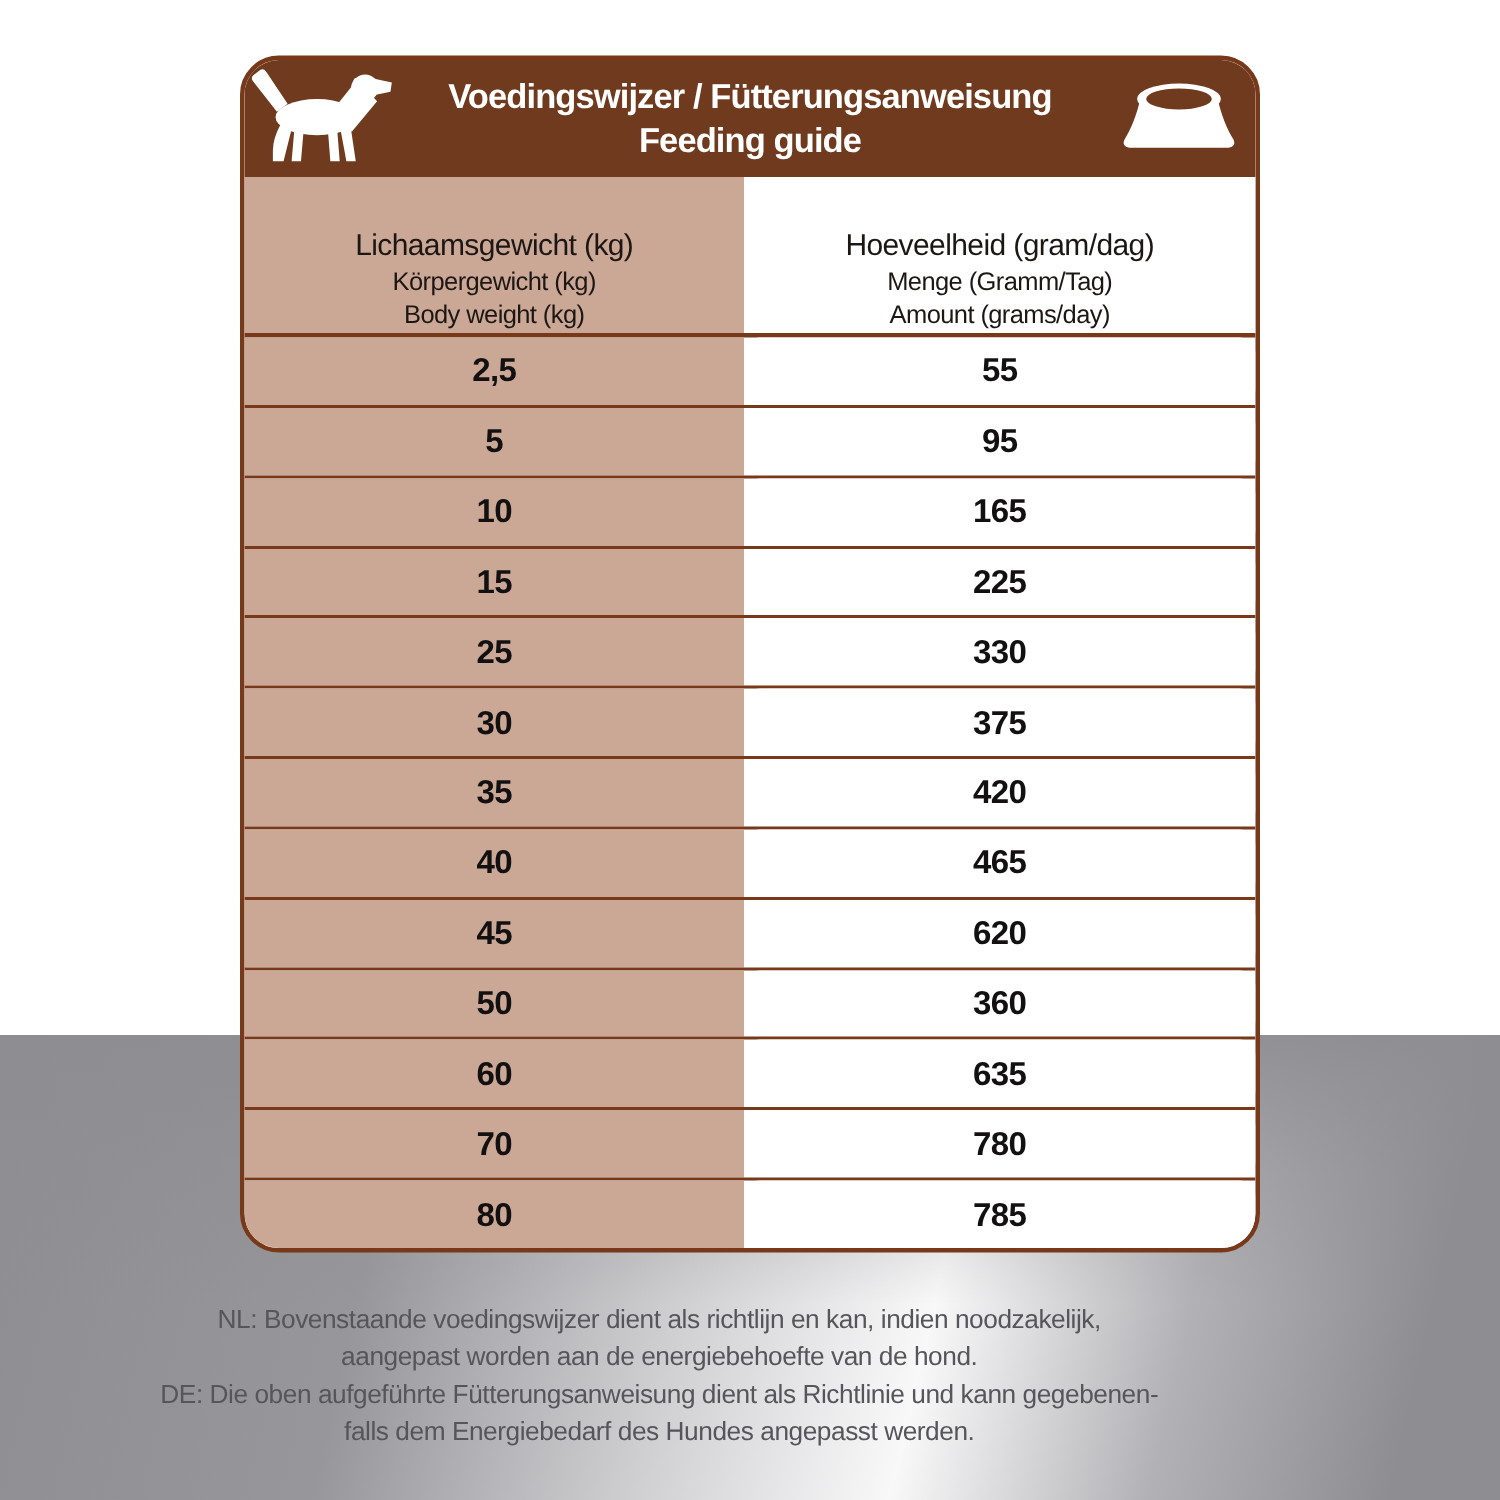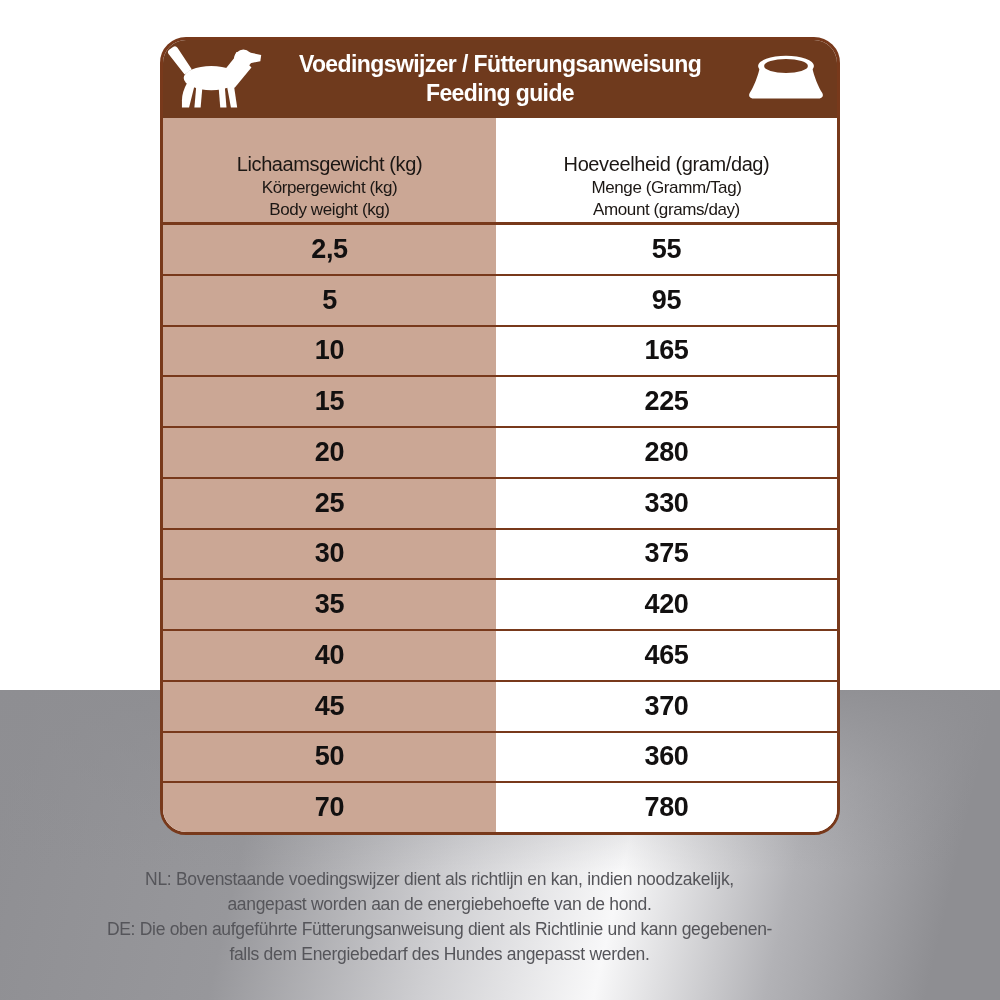--- a/index.html
+++ b/index.html
@@ -59,21 +59,21 @@
   }
   .colh.left  { width: 49.4%; background: #cba795; }
   .colh.right { flex: 1; background: #ffffff; }
   .colh .l1 { font-size: 20px; line-height: 26px; margin-top: 32px; }
   .colh .l2 { font-size: 17px; line-height: 22px; }
   .rows { flex: 1; display: flex; flex-direction: column; }
   .trow { flex: 1; display: flex; }
   .trow + .trow { border-top: 2px solid #78391b; }
   .cell {
     display: flex; align-items: center; justify-content: center;
-    font-weight: bold; font-size: 27px;
+    font-weight: bold; font-size: 22px;
     color: #121010; letter-spacing: -0.4px;
   }
   .cell.left  { width: 49.4%; background: #cba795; }
   .cell.right { flex: 1; background: #ffffff; border-radius: 11px; }
   .footnote {
     position: absolute;
     left: 0; top: 867px;
     width: 879px;
     text-align: center;
     font-size: 17.5px;
@@ -144,50 +144,54 @@
       </div>
       <div class="trow">
         <div class="cell left">10</div>
         <div class="cell right">165</div>
       </div>
       <div class="trow">
         <div class="cell left">15</div>
         <div class="cell right">225</div>
       </div>
       <div class="trow">
-        <div class="cell left">20</div>
-        <div class="cell right">280</div>
-      </div>
-      <div class="trow">
         <div class="cell left">25</div>
         <div class="cell right">330</div>
       </div>
       <div class="trow">
         <div class="cell left">30</div>
         <div class="cell right">375</div>
       </div>
       <div class="trow">
         <div class="cell left">35</div>
         <div class="cell right">420</div>
       </div>
       <div class="trow">
         <div class="cell left">40</div>
         <div class="cell right">465</div>
       </div>
       <div class="trow">
         <div class="cell left">45</div>
-        <div class="cell right">370</div>
+        <div class="cell right">620</div>
       </div>
       <div class="trow">
         <div class="cell left">50</div>
         <div class="cell right">360</div>
       </div>
       <div class="trow">
+        <div class="cell left">60</div>
+        <div class="cell right">635</div>
+      </div>
+      <div class="trow">
         <div class="cell left">70</div>
         <div class="cell right">780</div>
+      </div>
+      <div class="trow">
+        <div class="cell left">80</div>
+        <div class="cell right">785</div>
       </div>
     </div>
 
 </div>
 
 <div class="footnote">
     <div>NL: Bovenstaande voedingswijzer dient als richtlijn en kan, indien noodzakelijk,</div>
     <div>aangepast worden aan de energiebehoefte van de hond.</div>
     <div>DE: Die oben aufgeführte Fütterungsanweisung dient als Richtlinie und kann gegebenen-</div>
     <div>falls dem Energiebedarf des Hundes angepasst werden.</div>

